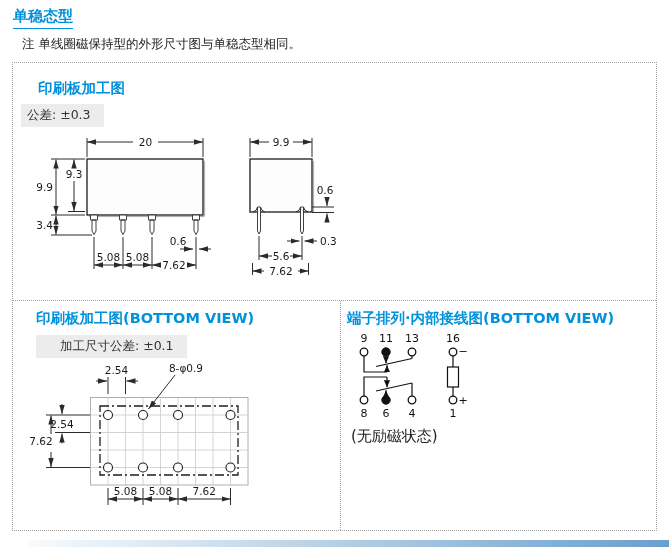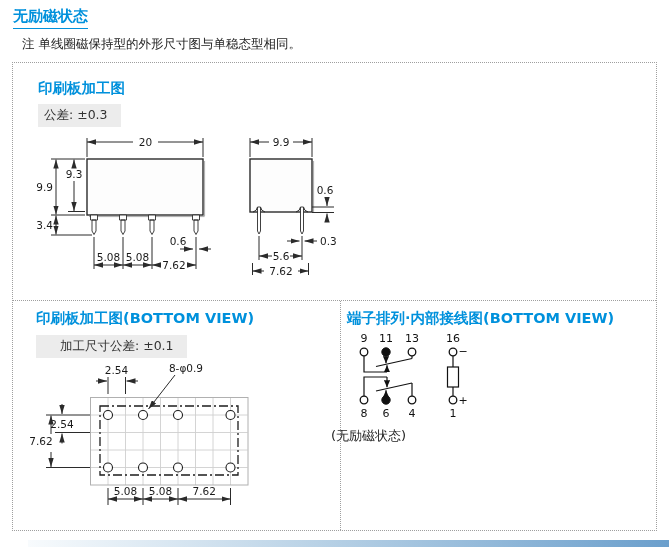--- a/index.html
+++ b/index.html
@@ -31,21 +31,21 @@
 
   .section-title{position:absolute;font-size:14.5px;font-weight:bold;color:var(--accent);white-space:nowrap;}
   #outline-title{left:38px;top:79px;}
   #pcb-title{left:36px;top:309px;}
   #terminal-title{left:347px;top:309px;}
 
   .tolerance-badge{
     position:absolute;background:var(--tolbg);color:#333;
     font-size:12.5px;padding:3px 13px;white-space:nowrap;
   }
-  #tol-outline{left:38px;top:104px;padding-left:6px;}
+  #tol-outline{left:21px;top:104px;padding-left:6px;}
   #tol-pcb{left:36px;top:335px;padding-left:24px;}
 
   svg{position:absolute;overflow:visible;}
   #front-view{left:30px;top:128px;}
   #side-view{left:230px;top:128px;}
   #pcb-view{left:28px;top:358px;}
   #schematic-view{left:348px;top:331px;}
 
   .dln{stroke:var(--line);stroke-width:1;fill:none;}
   .body-fill{fill:#fdfdfd;stroke:var(--line);stroke-width:1.4;}
@@ -54,32 +54,32 @@
   .dimtxt{font-family:"DejaVu Sans",sans-serif;font-size:10.5px;fill:#1a1a1a;}
   .pintxt{font-family:"DejaVu Sans",sans-serif;font-size:11px;fill:#111;}
   .gridln{stroke:var(--grid);stroke-width:0.9;fill:none;}
   .pcbrect{stroke:var(--pcb);stroke-width:1;fill:none;}
   .dashdot{stroke:#1c1c1c;stroke-width:1.3;fill:none;stroke-dasharray:9 3 2 3;}
   .hole{fill:#fff;stroke:#1c1c1c;stroke-width:1.1;}
   .wire{stroke:#111;stroke-width:1.2;fill:none;}
   .node-open{fill:#fff;stroke:#111;stroke-width:1.3;}
   .node-solid{fill:#111;stroke:#111;}
 
-  .schematic-caption{position:absolute;left:331px;top:427px;font-size:13px;color:#222;}
+  .schematic-caption{position:absolute;left:351px;top:427px;font-size:15px;color:#222;}
   .footer-bar{
     position:absolute;left:28px;top:540px;width:641px;height:7px;
     background:linear-gradient(90deg,var(--g1) 0%,var(--g2) 45%,var(--g3) 100%);
   }
 </style>
 </head>
 <body>
 
 <div id="page">
 
-  <div class="page-title">无励磁状态</div>
+  <div class="page-title">单稳态型</div>
   <div class="page-note">注 单线圈磁保持型的外形尺寸图与单稳态型相同。</div>
 
   <div class="content-box"></div>
   <div class="h-divider"></div>
   <div class="v-divider"></div>
 
   <div class="section-title" id="outline-title">印刷板加工图</div>
   <div class="tolerance-badge" id="tol-outline">公差: ±0.3</div>
 
   <svg width="0" height="0" style="position:absolute">

